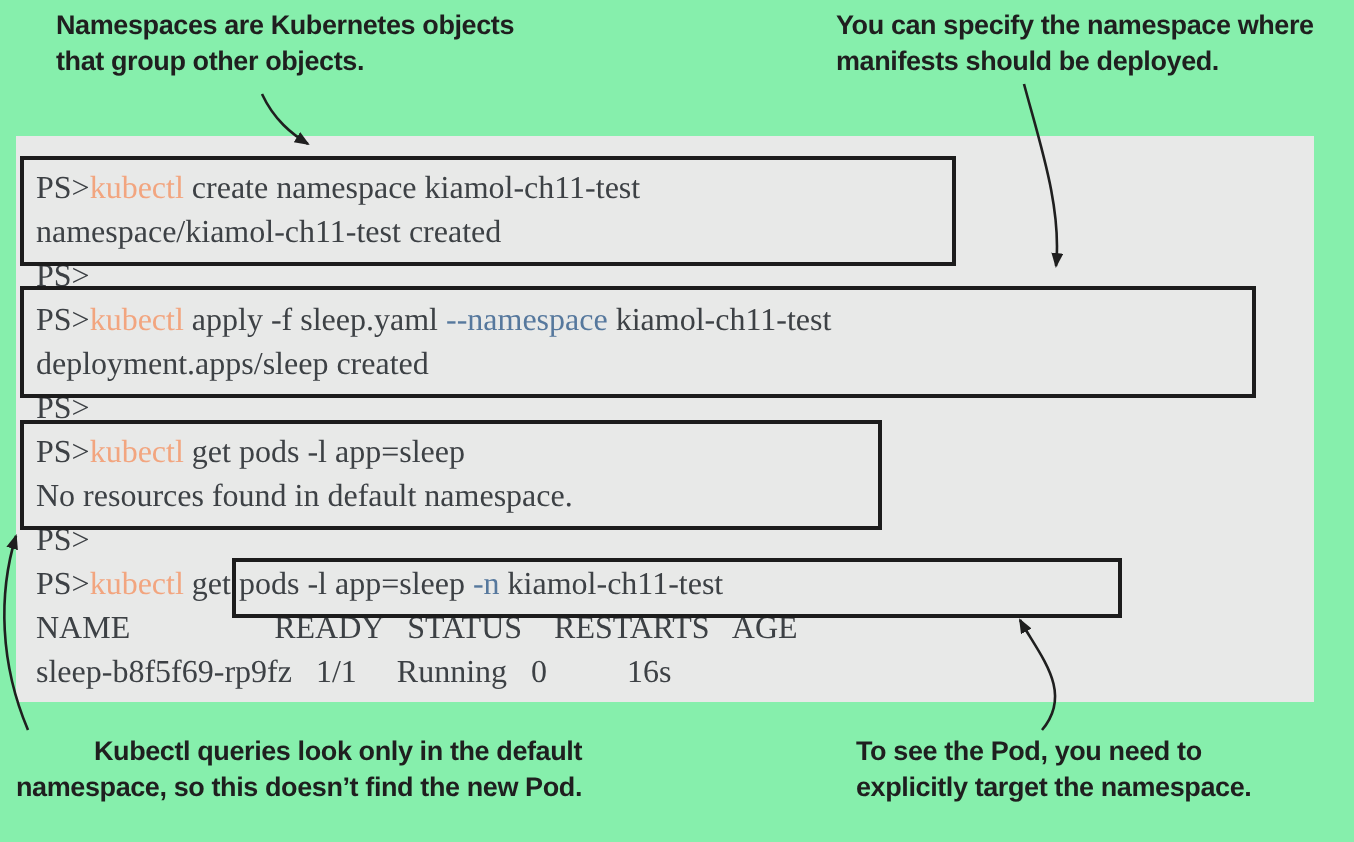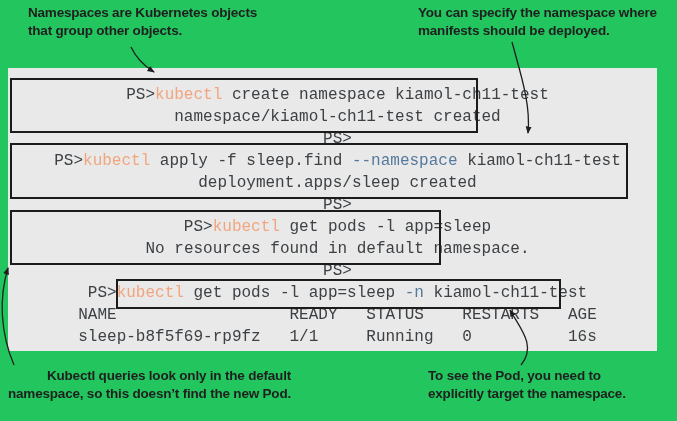--- a/index.html
+++ b/index.html
@@ -1,20 +1,20 @@
 <!DOCTYPE html>
 <html style="--annot-color: #1f1f1f; --term-bg: #e8e9e8; --term-text: #3d4145; --term-cmd: #f2a57f; --term-flag: #56789d; --box-border: #1c1c1c;"><head>
 <meta charset="utf-8">
 <style>
   html,body { margin:0; padding:0; background:#ffffff; }
   .figure {
     position: relative;
     width: 677px;
     height: 421px;
-    background: #22c55e;
+    background: #86efac;
     overflow: hidden;
     font-family: "Liberation Sans", sans-serif;
   }
   
   .annot {
     position: absolute;
     font-family: "Liberation Sans", sans-serif;
     font-weight: bold;
     font-size: 13.5px;
     line-height: 18px;
@@ -44,25 +44,24 @@
     left: 8px; top: 68px;
     width: 649px; height: 283px;
     background: var(--term-bg, #e8e9e8);
   }
   .term-lines {
     padding: 16px 0 0 10px;
   }
   .term-line {
     height: 22px;
     line-height: 22px;
-    font-family: Liberation Mono, monospace;
+    font-family: Liberation Serif, serif;
     font-size: 16px;
     white-space: pre;
     color: var(--term-text, #3d4145);
-    text-align: center;
   }
   .seg-text { color: var(--term-text, #3d4145); }
   .seg-cmd  { color: var(--term-cmd,  #f2a57f); }
   .seg-flag { color: var(--term-flag, #56789d); }
   
   .hbox {
     position: absolute;
     border: 2px solid var(--box-border, #1c1c1c);
     background: transparent;
     pointer-events: none;
@@ -92,21 +91,21 @@
   <div class="annot annot-br">
     <div>To see the Pod, you need to</div>
     <div>explicitly target the namespace.</div>
   </div>
 
   <div class="terminal">
     <div class="term-lines">
         <div class="term-line"><span class="seg-text">PS&gt;</span><span class="seg-cmd">kubectl</span><span class="seg-text"> create namespace kiamol-ch11-test</span></div>
         <div class="term-line"><span class="seg-text">namespace/kiamol-ch11-test created</span></div>
         <div class="term-line"><span class="seg-text">PS&gt;</span></div>
-        <div class="term-line"><span class="seg-text">PS&gt;</span><span class="seg-cmd">kubectl</span><span class="seg-text"> apply -f sleep.find </span><span class="seg-flag">--namespace</span><span class="seg-text"> kiamol-ch11-test</span></div>
+        <div class="term-line"><span class="seg-text">PS&gt;</span><span class="seg-cmd">kubectl</span><span class="seg-text"> apply -f sleep.yaml </span><span class="seg-flag">--namespace</span><span class="seg-text"> kiamol-ch11-test</span></div>
         <div class="term-line"><span class="seg-text">deployment.apps/sleep created</span></div>
         <div class="term-line"><span class="seg-text">PS&gt;</span></div>
         <div class="term-line"><span class="seg-text">PS&gt;</span><span class="seg-cmd">kubectl</span><span class="seg-text"> get pods -l app=sleep</span></div>
         <div class="term-line"><span class="seg-text">No resources found in default namespace.</span></div>
         <div class="term-line"><span class="seg-text">PS&gt;</span></div>
         <div class="term-line"><span class="seg-text">PS&gt;</span><span class="seg-cmd">kubectl</span><span class="seg-text"> get pods -l app=sleep </span><span class="seg-flag">-n</span><span class="seg-text"> kiamol-ch11-test</span></div>
         <div class="term-line"><span class="seg-text">NAME                  READY   STATUS    RESTARTS   AGE</span></div>
         <div class="term-line"><span class="seg-text">sleep-b8f5f69-rp9fz   1/1     Running   0          16s</span></div>
       </div>
   </div>

